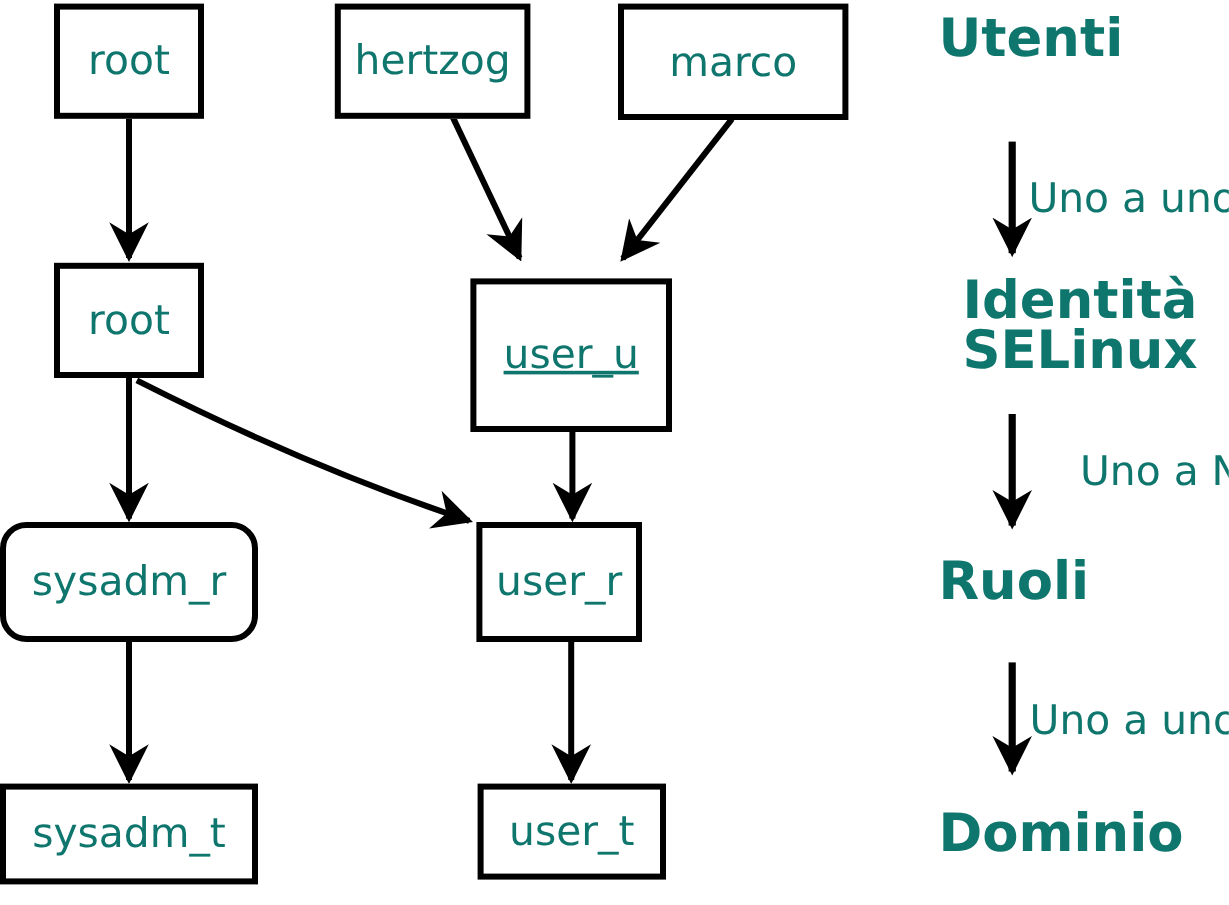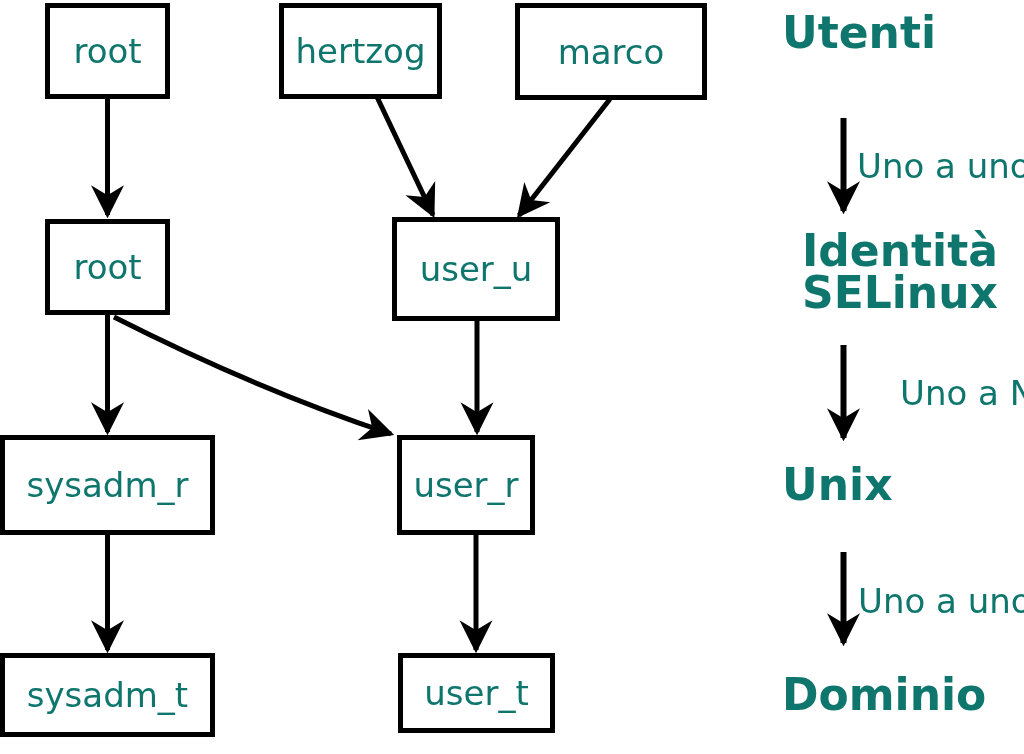--- a/index.html
+++ b/index.html
@@ -60,25 +60,25 @@
   </div>
 
   <div class="node" style="left:515px;top:3px;width:192px;height:97px;">
     <span class="node-label">marco</span>
   </div>
 
   <div class="node" style="left:45px;top:219px;width:125px;height:96px;">
     <span class="node-label">root</span>
   </div>
 
-  <div class="node" style="left:392px;top:217px;width:168px;height:104px;">
+  <div class="node" style="left:392px;top:232px;width:168px;height:128px;text-decoration:underline;">
     <span class="node-label">user_u</span>
   </div>
 
-  <div class="node" style="left:0px;top:435px;width:215px;height:100px;">
+  <div class="node" style="left:0px;top:435px;width:215px;height:100px;border-radius:22px;">
     <span class="node-label">sysadm_r</span>
   </div>
 
   <div class="node" style="left:397px;top:435px;width:138px;height:100px;">
     <span class="node-label">user_r</span>
   </div>
 
   <div class="node" style="left:0px;top:653px;width:215px;height:84px;">
     <span class="node-label">sysadm_t</span>
   </div>
@@ -93,19 +93,19 @@
 
   <div class="legend-rel" style="left:857px;top:145px;">Uno a uno</div>
 
   <div class="legend-title" style="left:802px;top:230px;">
     <div>Identità</div>
     <div>SELinux</div>
   </div>
 
   <div class="legend-rel" style="left:882px;top:372px;margin-left:18px;">Uno a N</div>
 
-  <div class="legend-title" style="left:782px;top:464px;">Unix</div>
+  <div class="legend-title" style="left:782px;top:464px;">Ruoli</div>
 
   <div class="legend-rel" style="left:858px;top:580px;">Uno a uno</div>
 
   <div class="legend-title" style="left:782px;top:674px;">Dominio</div>
 
 </div>
 
 </body></html>

